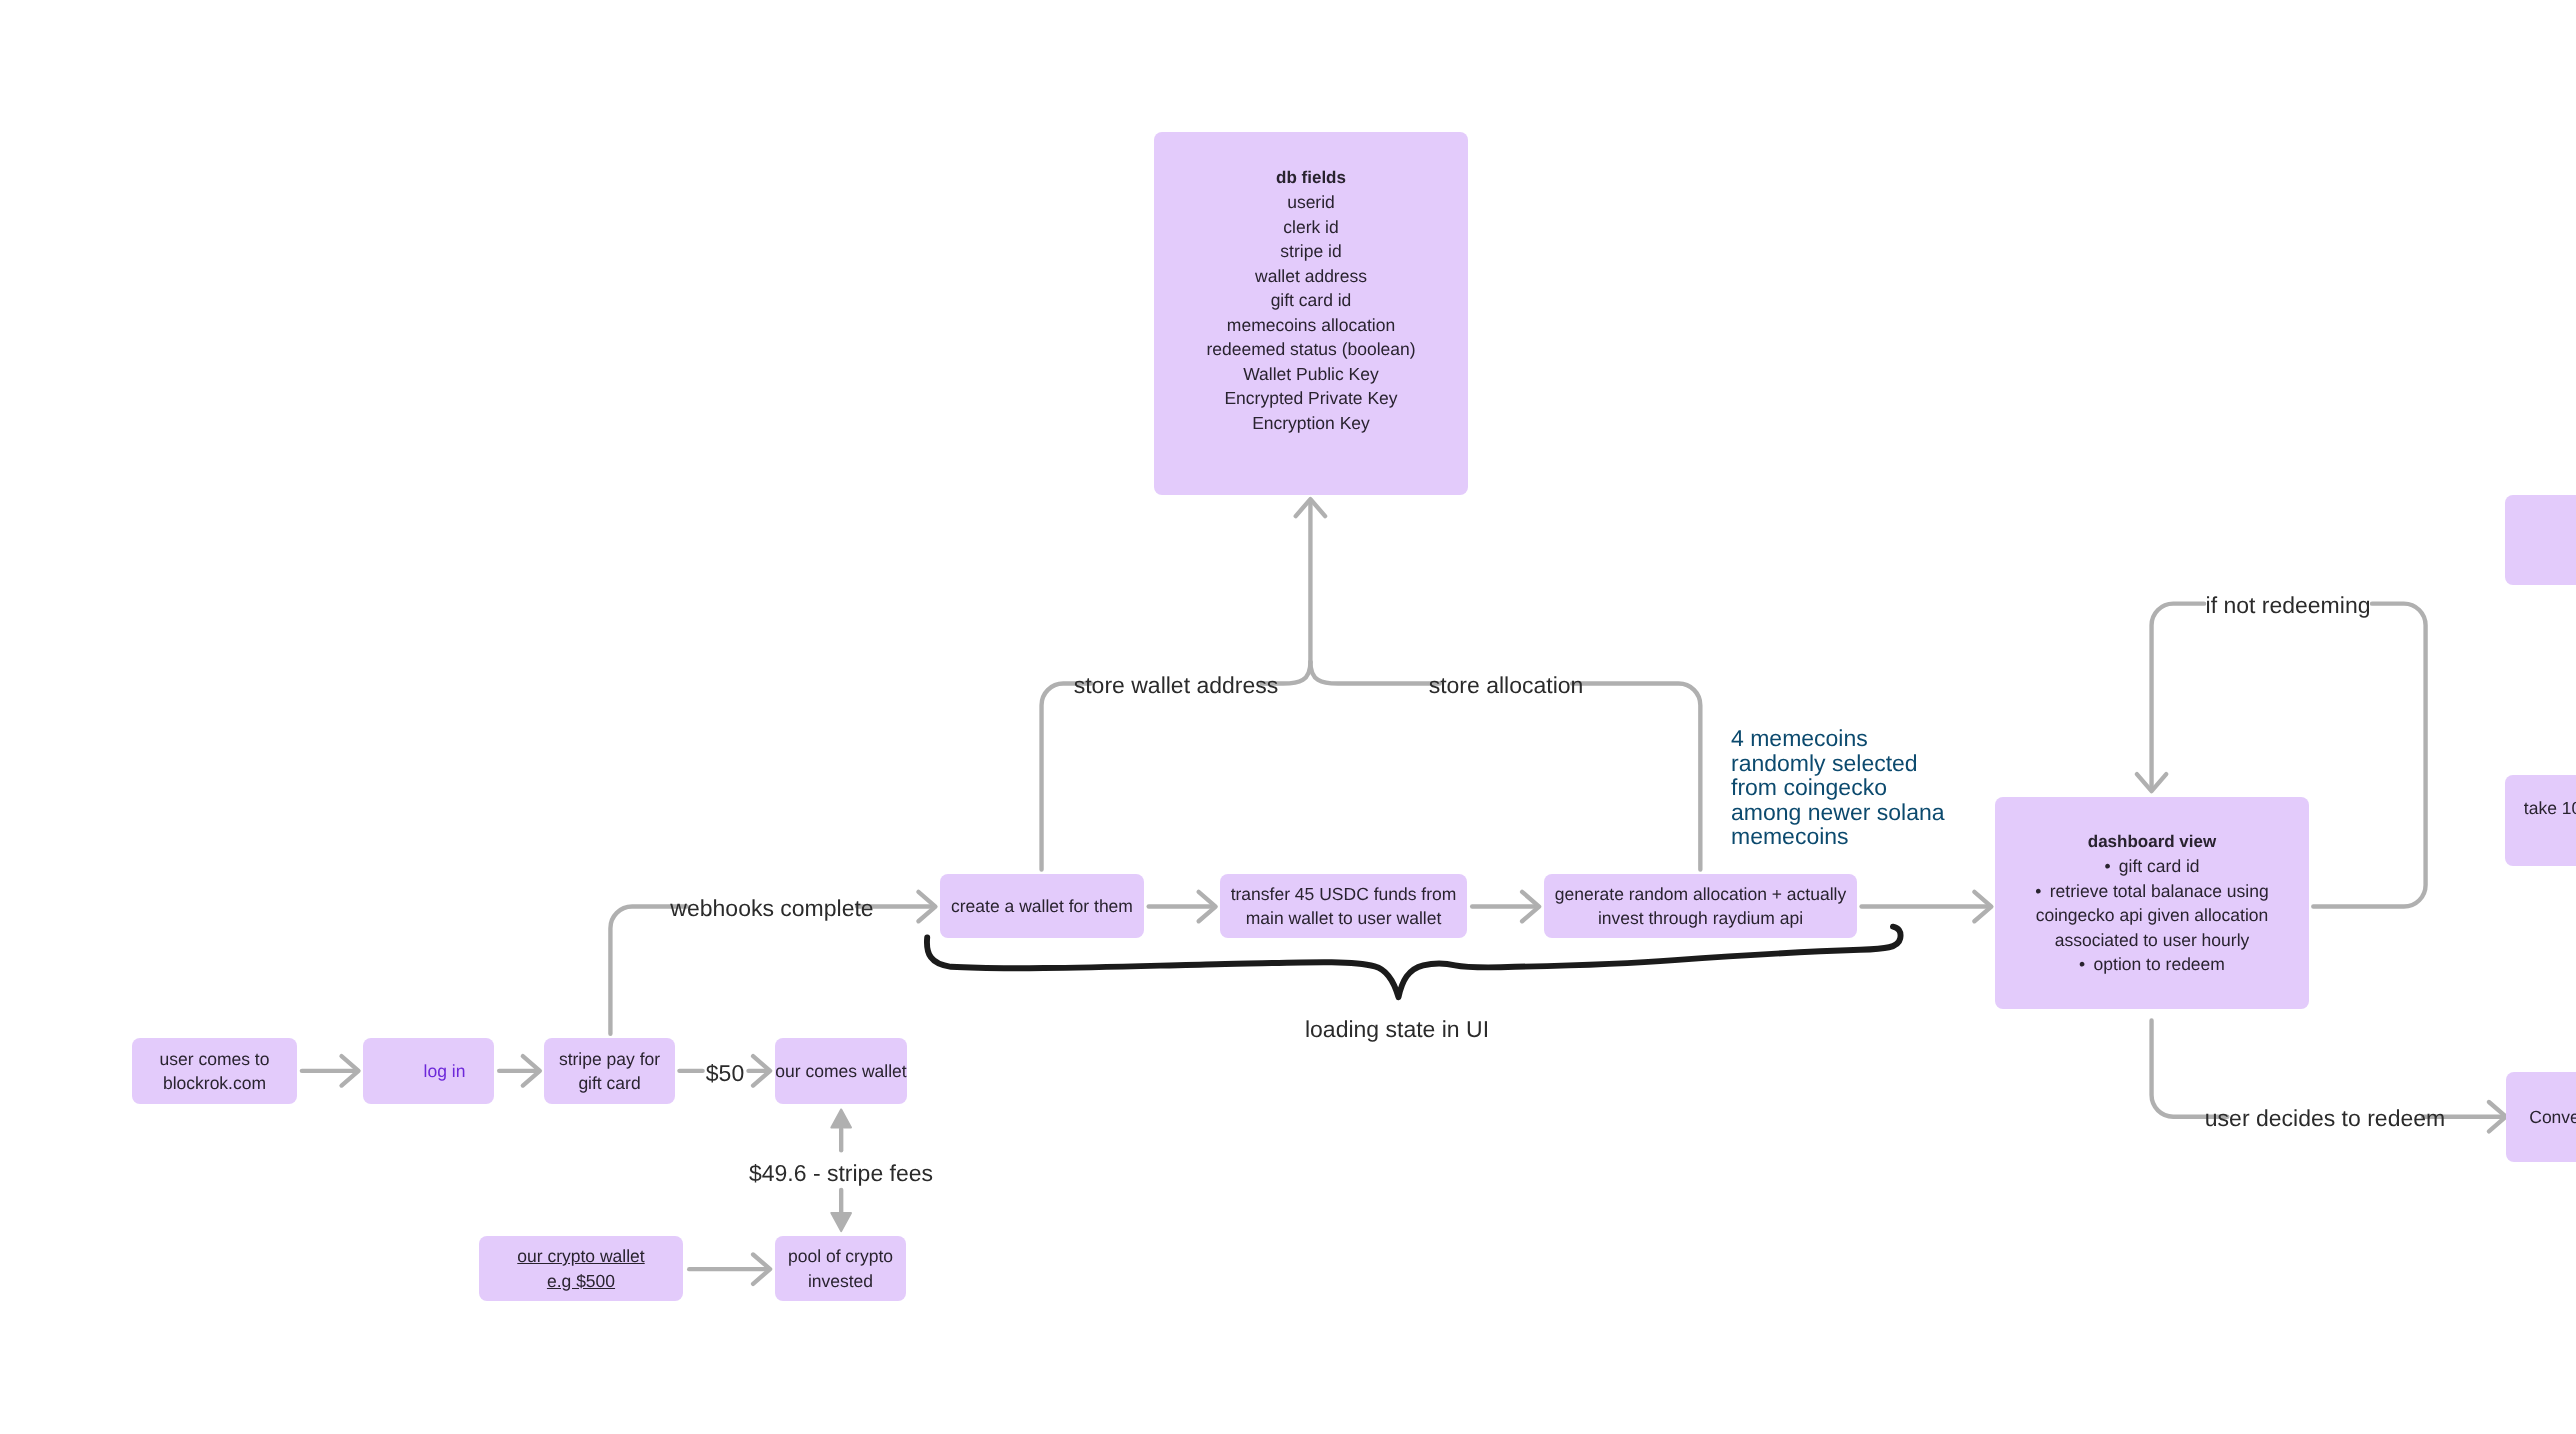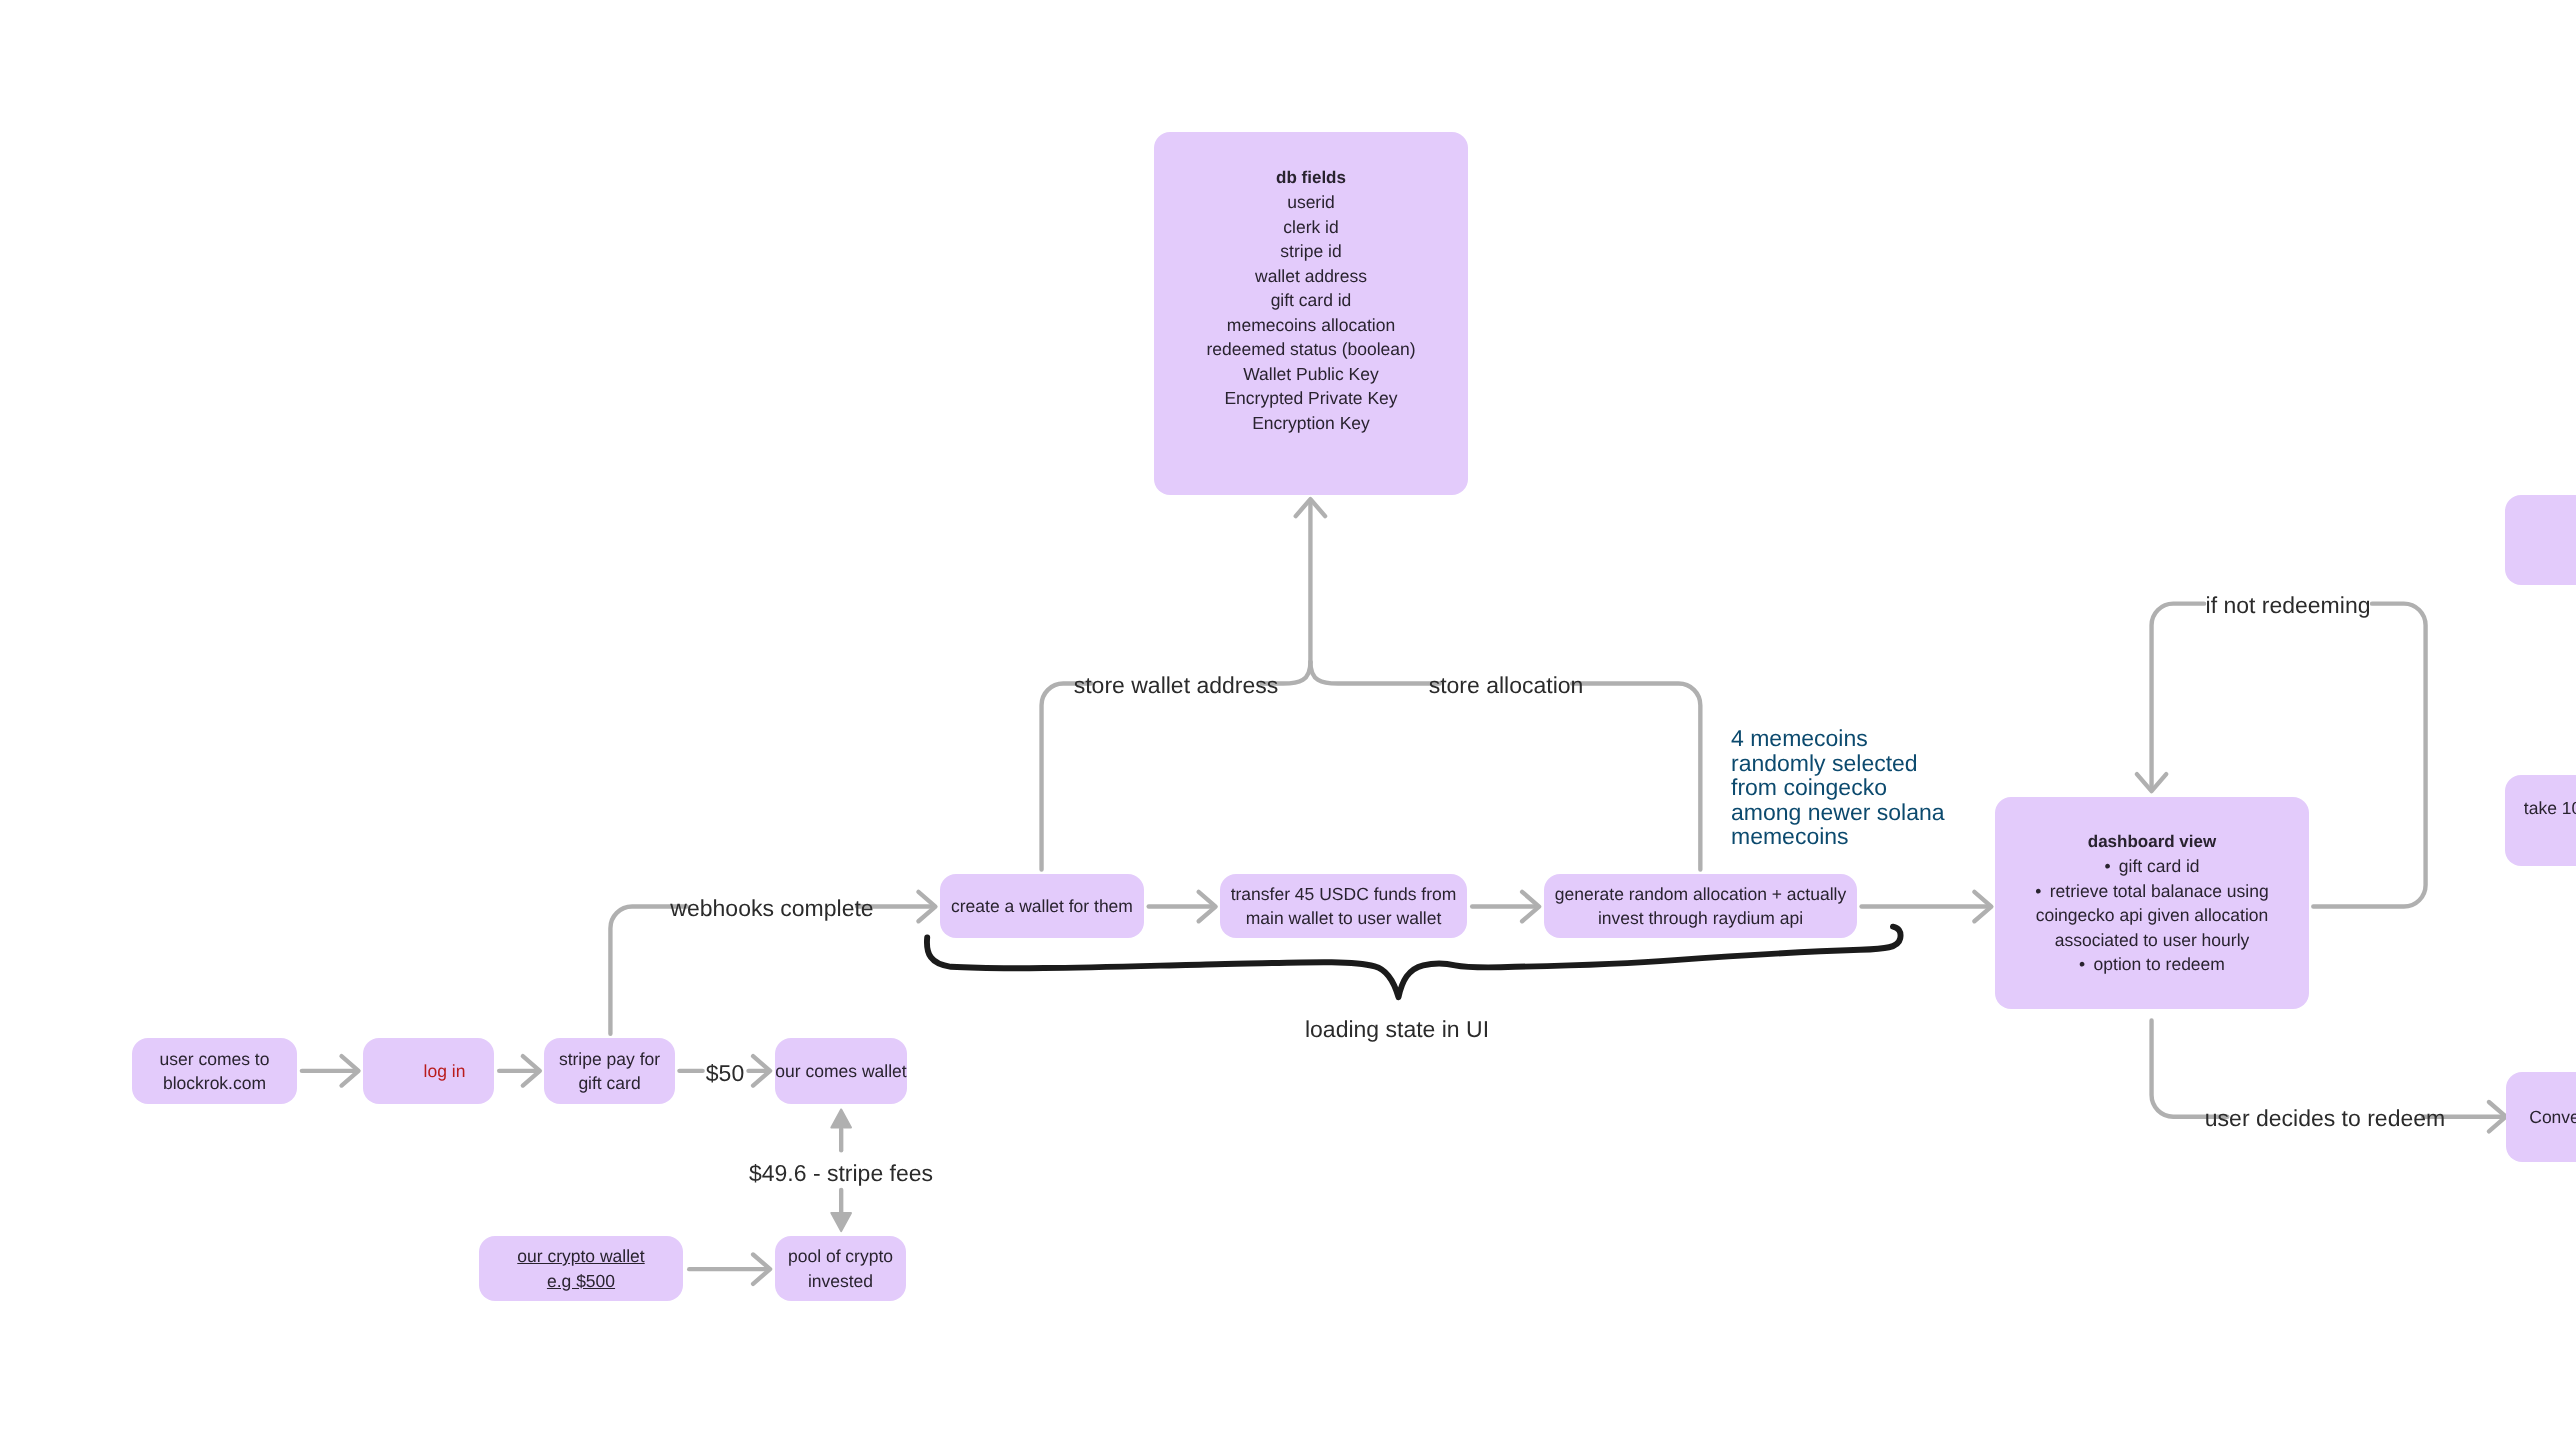--- a/index.html
+++ b/index.html
@@ -4,21 +4,21 @@
 <title>blockrok flow</title>
 <style>
   html,body{margin:0;padding:0;background:#ffffff;}
   body{width:3924px;height:1434px;overflow:hidden;
        font-family:"Liberation Sans",sans-serif;
        -webkit-font-smoothing:antialiased;
        text-rendering:geometricPrecision;}
   #canvas{position:relative;width:3924px;height:1434px;background:#ffffff;
           will-change:transform;}
   svg.edges{position:absolute;left:0;top:0;width:3924px;height:1434px;}
-  .node{position:absolute;box-sizing:border-box;background:#E3CBFB;border-radius:16px;
+  .node{position:absolute;box-sizing:border-box;background:#E3CBFB;border-radius:8px;
         display:flex;align-items:center;justify-content:flex-start;text-align:center;
         color:#29232F;font-size:17.5px;line-height:24.5px;white-space:nowrap;}
   .node .ntxt{width:100%;}
   .node b{font-weight:bold;display:block;font-size:17px;}
   .node .ntxt > div{display:block;}
   .elabel.multi > div{display:block;}
   .elabel{position:absolute;color:#2B2B2B;font-size:23px;line-height:24.5px;
           white-space:nowrap;transform:translate(-50%,-50%);}
   .elabel.multi{white-space:nowrap;transform:none;text-align:left;
                 line-height:24.5px;}
@@ -126,21 +126,21 @@
           <div>associated to user hourly</div>
           <div>•  option to redeem</div>
         </div>
       </div>
       <div class="node" style="left: 132px; top: 1038px; width: 165px; height: 66px; background: rgb(227, 203, 251); color: rgb(41, 35, 47);">
         <div class="ntxt">
           <div>user comes to</div>
           <div>blockrok.com</div>
         </div>
       </div>
-      <div class="node" style="left: 363px; top: 1038px; width: 131px; height: 66px; background: rgb(227, 203, 251); color: #b91c1c; padding-left: 32px;">
+      <div class="node" style="left: 363px; top: 1038px; width: 131px; height: 66px; background: rgb(227, 203, 251); color: #6d28d9; padding-left: 32px;">
         <div class="ntxt">
           <div>log in</div>
         </div>
       </div>
       <div class="node" style="left: 544px; top: 1038px; width: 131px; height: 66px; background: rgb(227, 203, 251); color: rgb(41, 35, 47);">
         <div class="ntxt">
           <div>stripe pay for</div>
           <div>gift card</div>
         </div>
       </div>

